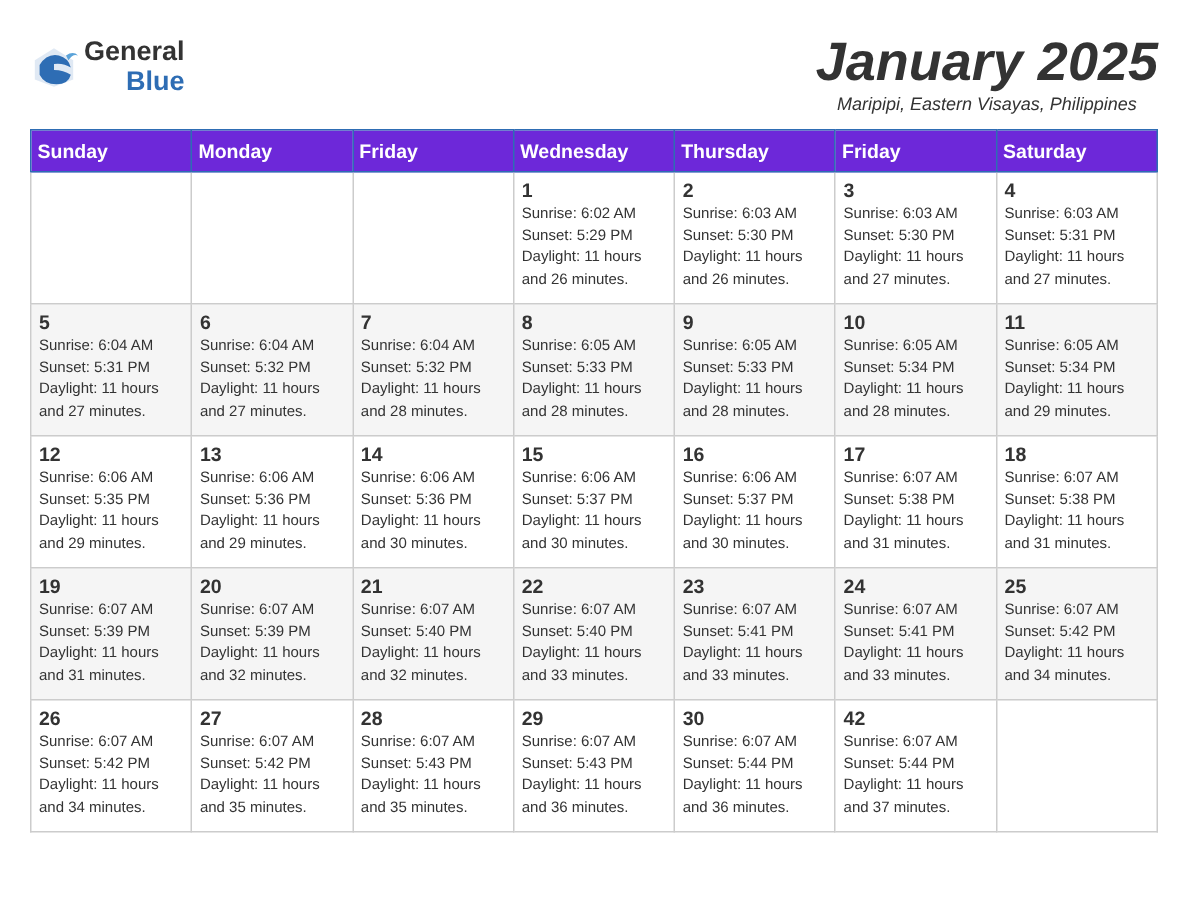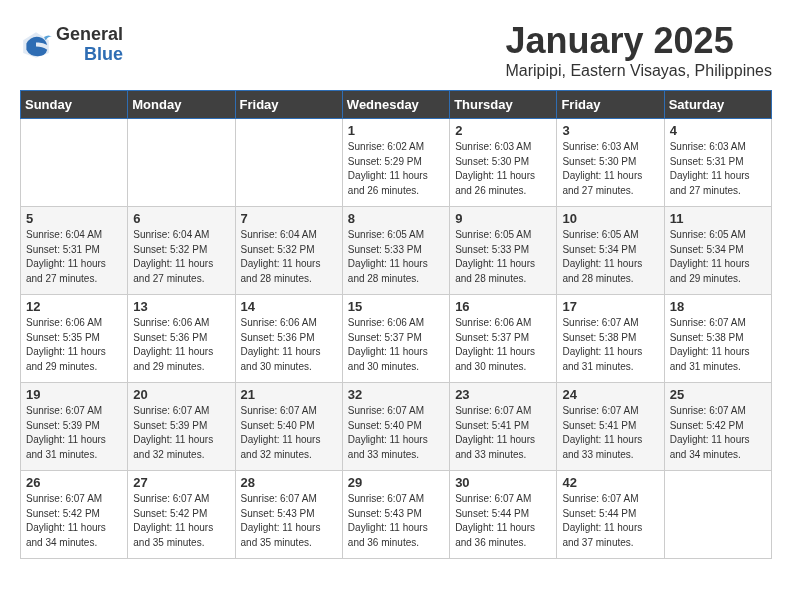--- a/index.html
+++ b/index.html
@@ -36,39 +36,40 @@
       font-size: 18px;
       font-weight: bold;
       color: #2e6db4;
     }
     .logo-icon {
       width: 32px;
       height: 32px;
       margin-right: 4px;
     }
     .title-block {
-      text-align: left;
+      text-align: center;
+      font-style: italic;
     }
     .calendar-title {
       font-size: 36px;
       font-weight: bold;
       color: #333;
     }
     .calendar-subtitle {
-      font-size: 16px;
+      font-size: 12px;
       color: #333;
       font-weight: normal;
     }
     table {
       width: 100%;
       border-collapse: collapse;
       table-layout: fixed;
     }
     thead tr th {
-      background-color: #404040;
+      background-color: #6d28d9;
       color: #fff;
       font-size: 13px;
       font-weight: bold;
       padding: 6px 4px;
       text-align: left;
       border: 1px solid #2e6db4;
     }
     tbody tr td {
       border: 1px solid #ccc;
       vertical-align: top;
@@ -259,21 +260,21 @@
 Sunset: 5:39 PM
 Daylight: 11 hours and 32 minutes.</div>
         </td>
         <td>
           <span class="day-num">21</span>
           <div class="day-info" style="white-space: pre-line;">Sunrise: 6:07 AM
 Sunset: 5:40 PM
 Daylight: 11 hours and 32 minutes.</div>
         </td>
         <td>
-          <span class="day-num">32</span>
+          <span class="day-num">22</span>
           <div class="day-info" style="white-space: pre-line;">Sunrise: 6:07 AM
 Sunset: 5:40 PM
 Daylight: 11 hours and 33 minutes.</div>
         </td>
         <td>
           <span class="day-num">23</span>
           <div class="day-info" style="white-space: pre-line;">Sunrise: 6:07 AM
 Sunset: 5:41 PM
 Daylight: 11 hours and 33 minutes.</div>
         </td>

